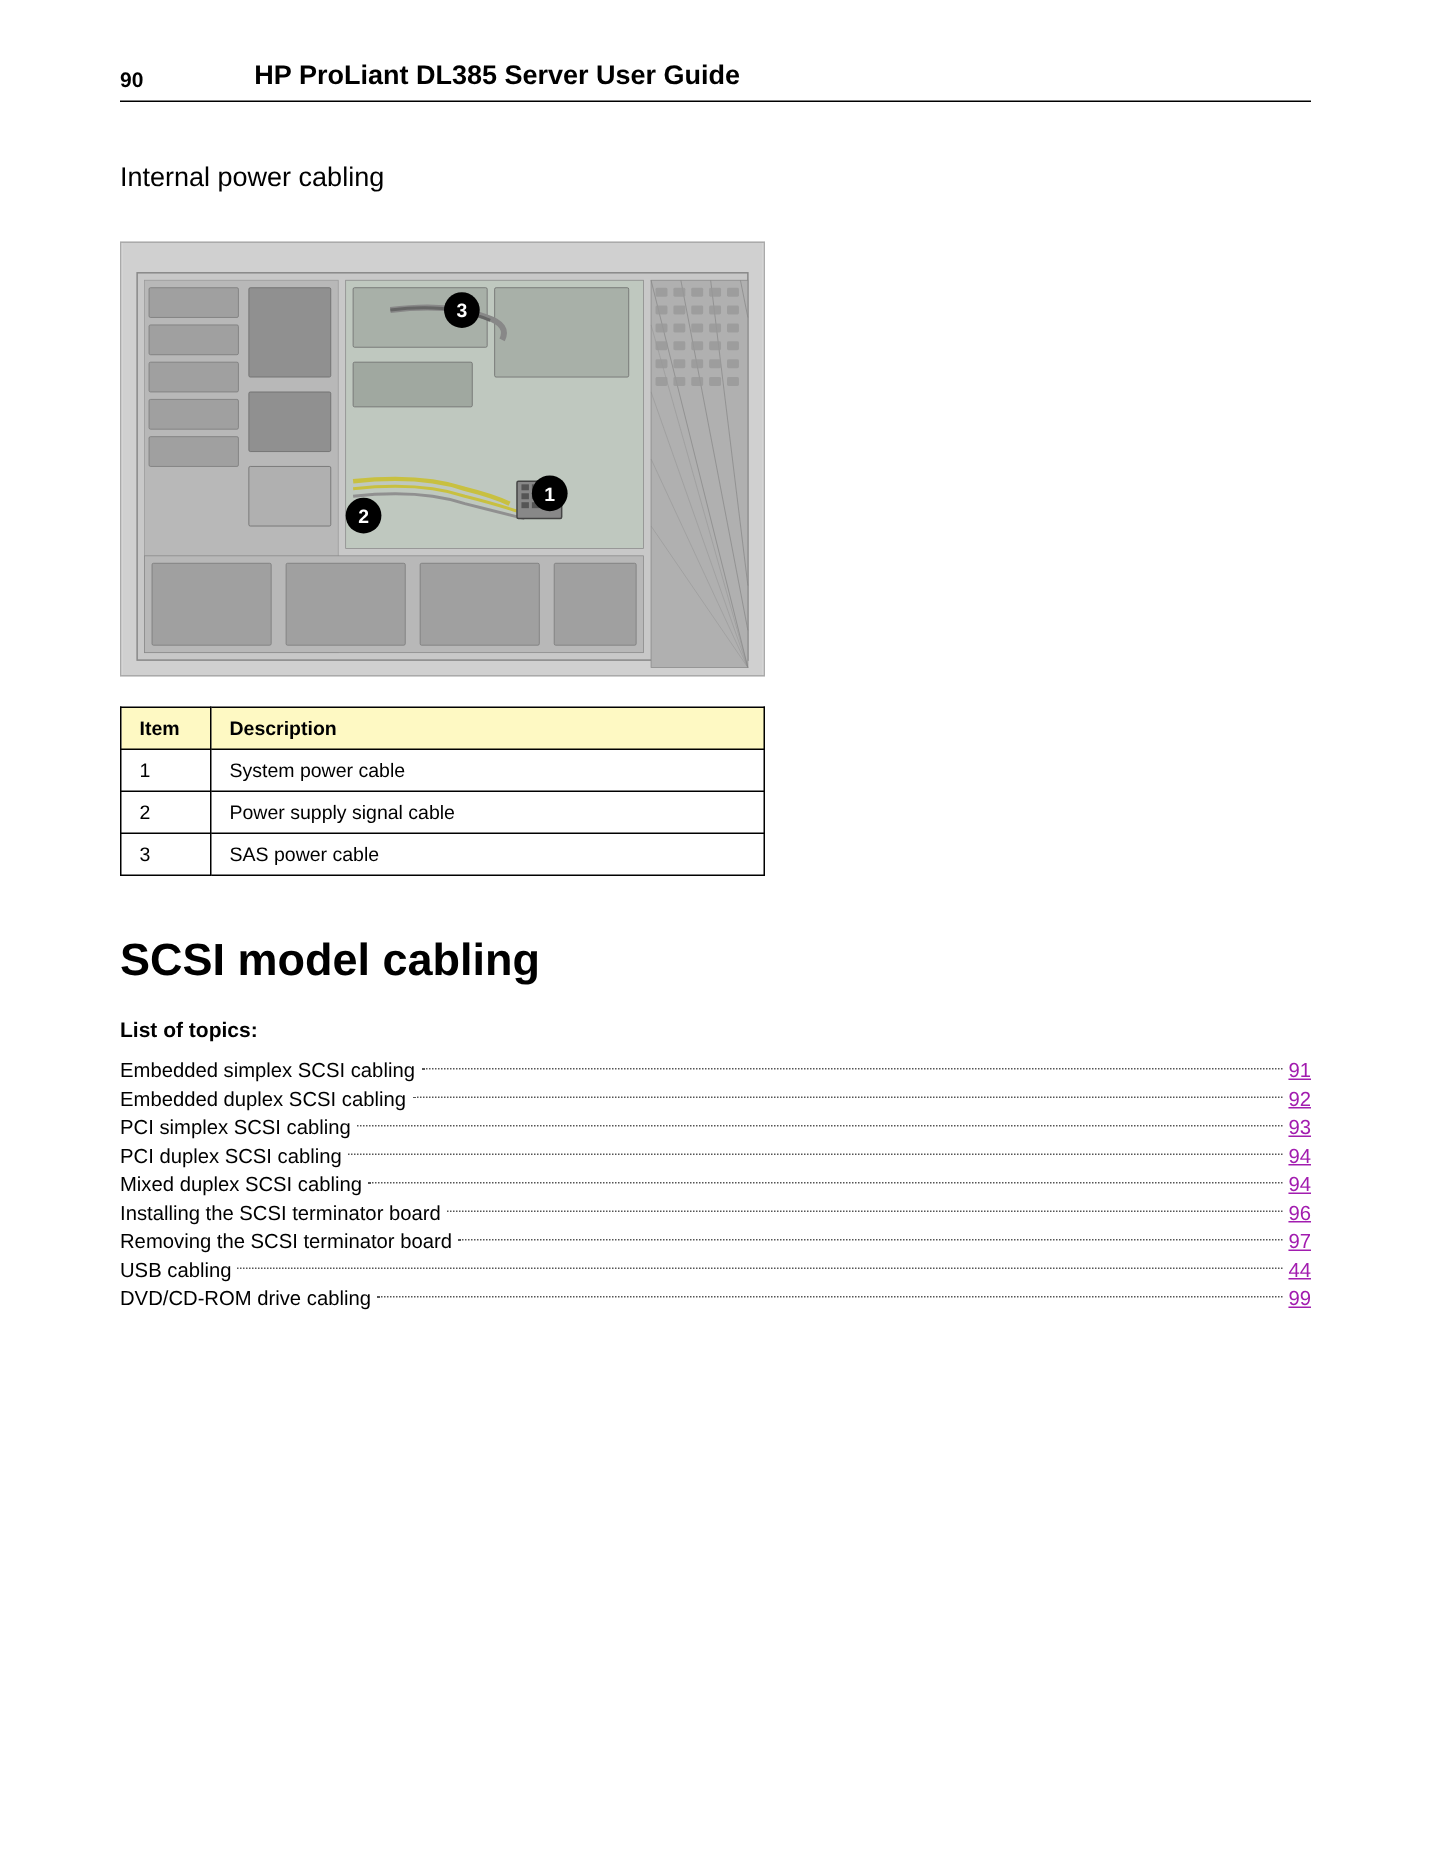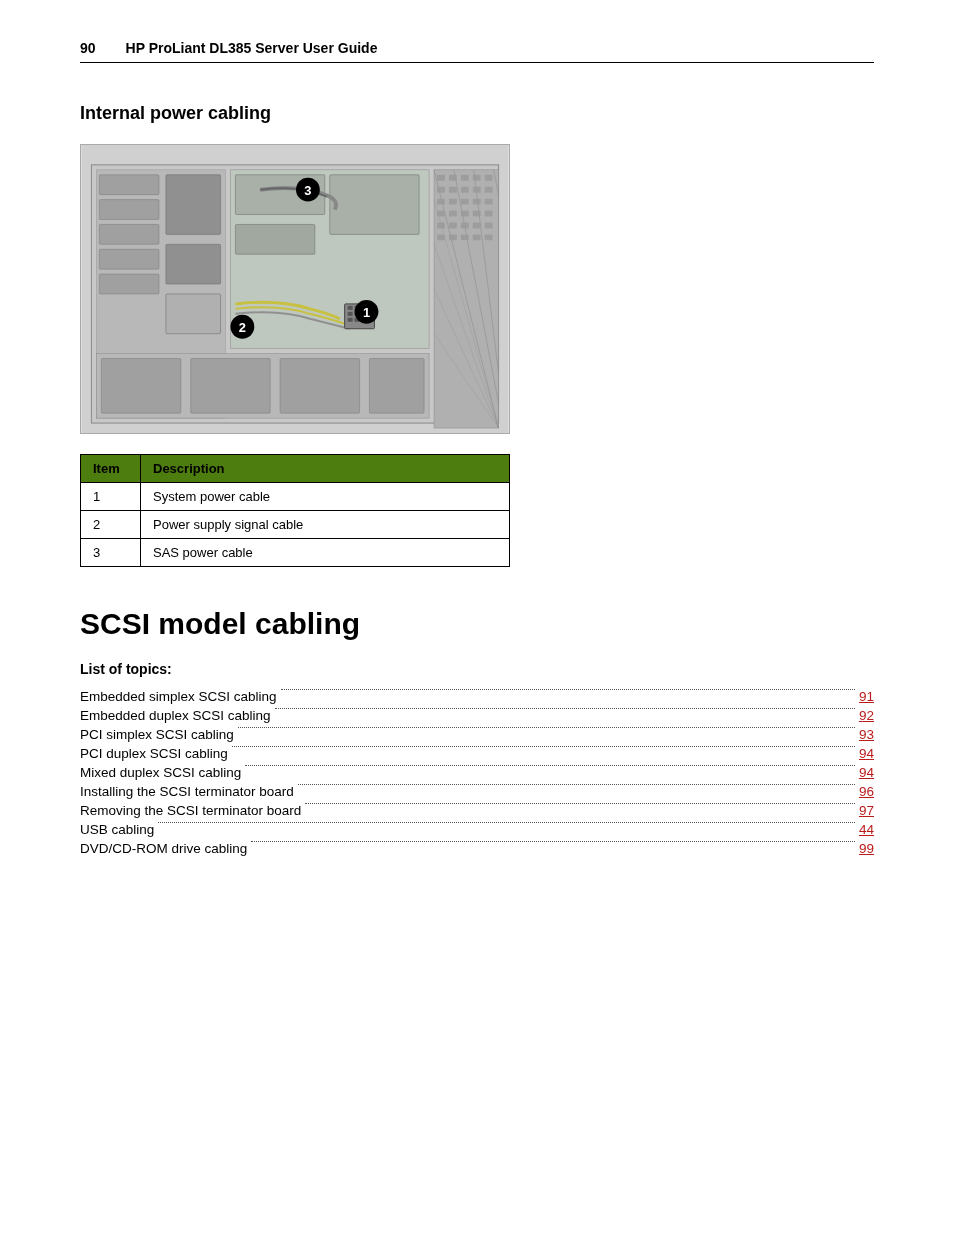--- a/index.html
+++ b/index.html
@@ -20,37 +20,38 @@
     .page {
       padding: 40px 80px 60px 80px;
     }
 
     .page-header {
       display: flex;
       align-items: flex-end;
       border-bottom: 1px solid #000;
       padding-bottom: 6px;
       margin-bottom: 40px;
+      gap: 44px;
     }
 
     .page-number {
       font-weight: bold;
       font-size: 14px;
       margin-right: 30px;
     }
 
     .page-title-header {
-      font-size: 14px;
+      font-size: 18px;
       font-weight: bold;
     }
 
     .section-heading {
       font-size: 18px;
-      font-weight: bold;
-      margin-bottom: 20px;
+      font-weight: normal;
+      margin-bottom: 32px;
     }
 
     .diagram-container {
       border: 1px solid #aaa;
       background: #e8e8e8;
       width: 430px;
       height: 290px;
       margin-bottom: 20px;
       position: relative;
       overflow: hidden;
@@ -66,21 +67,21 @@
     .info-table th,
     .info-table td {
       border: 1px solid #000;
       padding: 6px 12px;
       font-size: 13px;
       text-align: left;
     }
 
     .info-table th {
       font-weight: bold;
-      background: #4d7c0f;
+      background: #fef9c3;
     }
 
     .info-table td:first-child {
       width: 60px;
     }
 
     
     .scsi-heading {
       font-size: 30px;
       font-weight: bold;
@@ -95,39 +96,39 @@
     }
 
     
     .toc-list {
       list-style: none;
       margin-bottom: 40px;
     }
 
     .toc-list li {
       display: flex;
-      align-items: flex-start;
+      align-items: center;
       margin-bottom: 4px;
       font-size: 13.5px;
     }
 
     .toc-list .toc-label {
       white-space: nowrap;
       flex-shrink: 0;
     }
 
     .toc-list .toc-dots {
       flex: 1;
       border-bottom: 1px dotted #555;
       margin: 0 4px 3px 4px;
       overflow: hidden;
     }
 
     .toc-list .toc-page {
-      color: #b91c1c;
+      color: #a21caf;
       text-decoration: underline;
       white-space: nowrap;
       flex-shrink: 0;
       font-size: 13.5px;
     }
 
     
     .server-svg {
       width: 100%;
       height: 100%;

